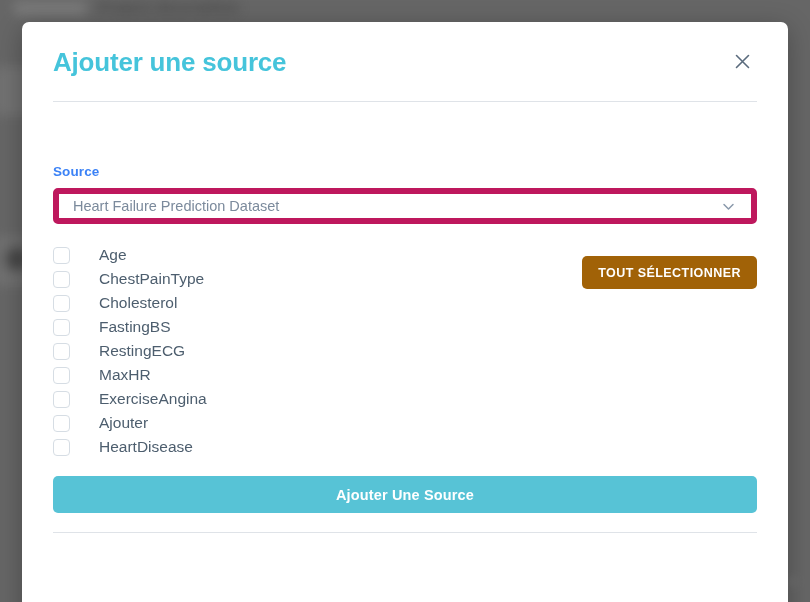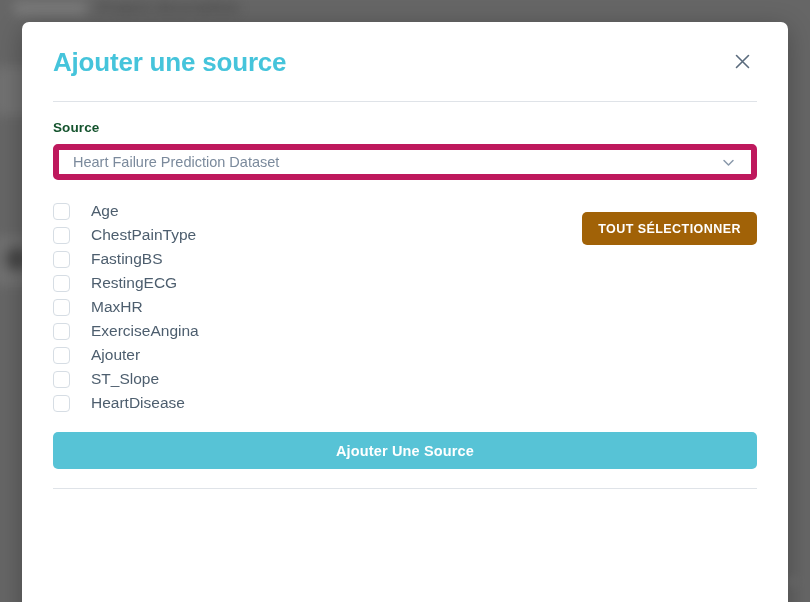--- a/index.html
+++ b/index.html
@@ -118,23 +118,24 @@
   }
 
   
   .modal-body {
     padding: 18px 31px 0 31px;
   }
 
   .field-label {
     font-size: 13.5px;
     font-weight: bold;
-    color: #14532d;
+    color: #3b82f6;
     margin-bottom: 9px;
     letter-spacing: 0.1px;
+    margin-top: 44px;
   }
 
   
   #source-select {
     position: relative;
     width: 100%;
     height: 36px;
     border: 6px solid #be185d;
     border-radius: 5px;
     background: #ffffff;
@@ -177,20 +178,21 @@
 
   #scope-list {
     list-style: none;
     margin-top: 10px;
   }
   .scope-item {
     display: flex;
     align-items: center;
     height: 24px;
     cursor: pointer;
+    gap: 8px;
   }
   .cb {
     width: 17px;
     height: 17px;
     border: 1px solid #d6dde4;
     border-radius: 4px;
     background: #ffffff;
     flex: 0 0 auto;
     margin-right: 21px;
   }
@@ -271,41 +273,41 @@
           <li class="scope-item">
             <span class="cb"></span>
             <span class="scope-label">Age</span>
           </li>
           <li class="scope-item">
             <span class="cb"></span>
             <span class="scope-label">ChestPainType</span>
           </li>
           <li class="scope-item">
             <span class="cb"></span>
+            <span class="scope-label">Cholesterol</span>
+          </li>
+          <li class="scope-item">
+            <span class="cb"></span>
             <span class="scope-label">FastingBS</span>
           </li>
           <li class="scope-item">
             <span class="cb"></span>
             <span class="scope-label">RestingECG</span>
           </li>
           <li class="scope-item">
             <span class="cb"></span>
             <span class="scope-label">MaxHR</span>
           </li>
           <li class="scope-item">
             <span class="cb"></span>
             <span class="scope-label">ExerciseAngina</span>
           </li>
           <li class="scope-item">
             <span class="cb"></span>
             <span class="scope-label">Ajouter</span>
-          </li>
-          <li class="scope-item">
-            <span class="cb"></span>
-            <span class="scope-label">ST_Slope</span>
           </li>
           <li class="scope-item">
             <span class="cb"></span>
             <span class="scope-label">HeartDisease</span>
           </li>
         </ul>
     </div>
 
     <button id="submit-btn">Ajouter Une Source</button>
   </div>

